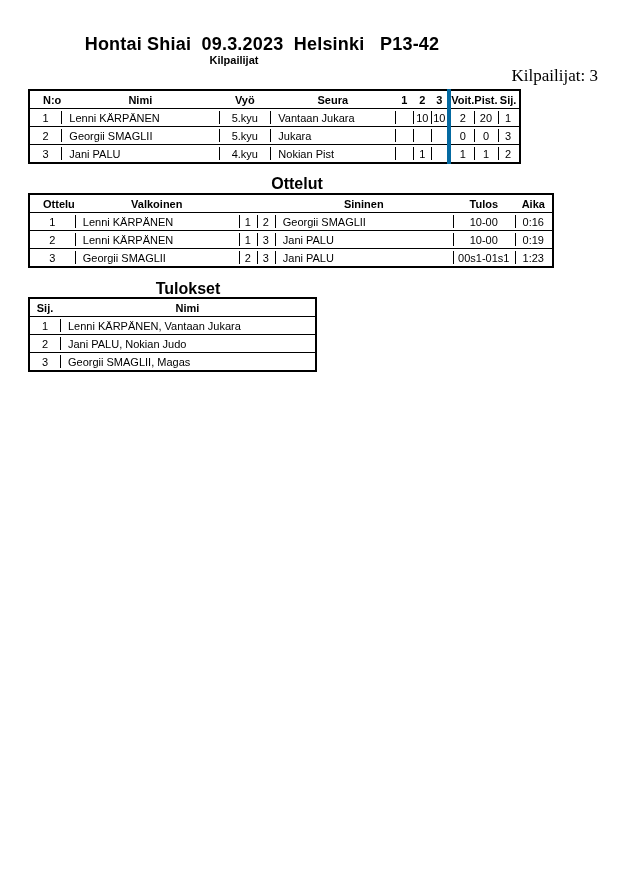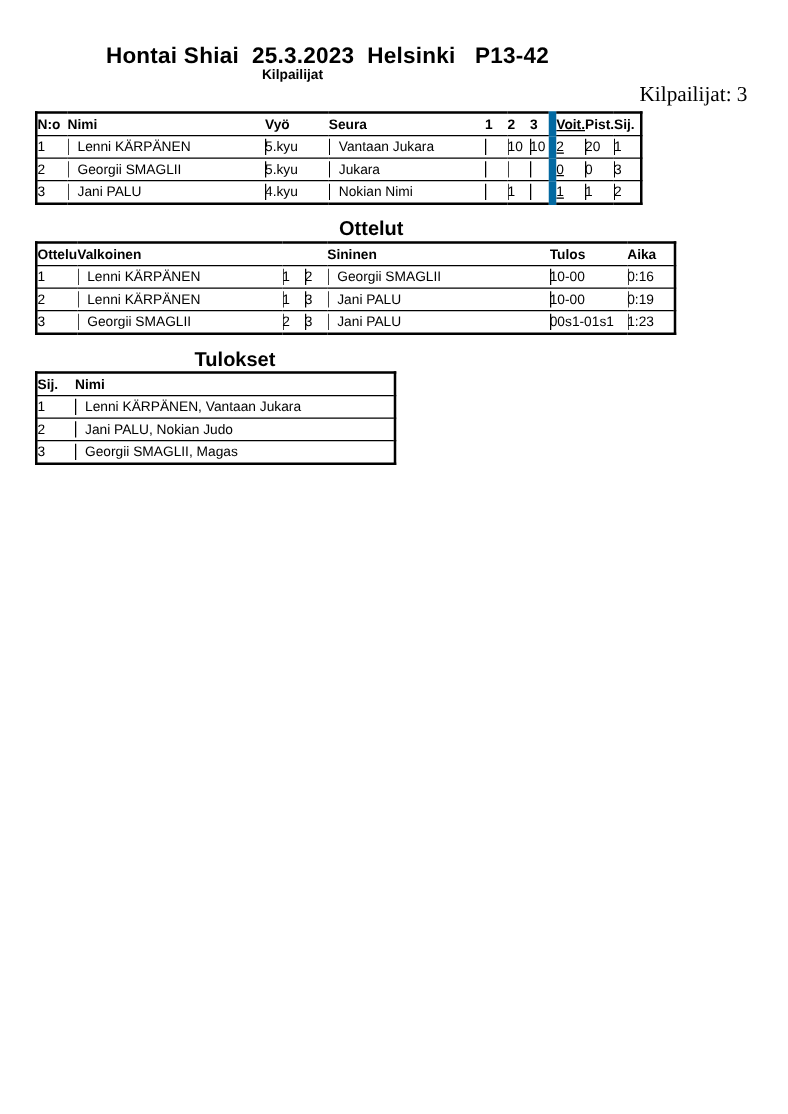--- a/index.html
+++ b/index.html
@@ -41,39 +41,39 @@
 
   th, td {
     padding: 0; font-size: 11px; height: 17px;
     overflow: hidden; white-space: nowrap; vertical-align: middle;
   }
   th { font-weight: bold; }
   thead tr { border-bottom: 1px solid #000; }
   tbody tr:not(:last-child) { border-bottom: 1px solid #000; }
 
   .l { text-align: left; padding-left: 8px; }
-  .c { text-align: left; }
-  th.l { padding-left: 0; }
+  .c { text-align: center; }
+  th.l { padding-left: 13px; }
 
   
   td.vs {
     background-image: linear-gradient(#000, #000);
     background-repeat: no-repeat;
     background-size: 1px 13px;
     background-position: left center;
   }
   
-  .tk { border-left: 6px solid #0369a1; text-decoration: underline; }
+  .tk { border-left: 4px solid #0369a1; }
 </style>
 </head>
 <body>
 
 <div class="page">
 
-  <div class="title">Hontai Shiai  25.3.2023  Helsinki   P13-42</div>
+  <div class="title">Hontai Shiai  09.3.2023  Helsinki   P13-42</div>
 
   <div class="subtitle">Kilpailijat</div>
 
   <div class="count">Kilpailijat: 3</div>
 
   <table id="competitors-table">
       <colgroup>
         <col style="width: 25px;">
         <col style="width: 158px;">
         <col style="width: 51px;">
@@ -121,21 +121,21 @@
           <td class="c vs"></td>
           <td class="c vs"></td>
           <td class="c tk">0</td>
           <td class="c vs">0</td>
           <td class="c vs">3</td>
         </tr>
         <tr>
           <td class="c">3</td>
           <td class="l vs">Jani PALU</td>
           <td class="c vs">4.kyu</td>
-          <td class="l vs">Nokian Nimi</td>
+          <td class="l vs">Nokian Pist</td>
           <td class="c vs"></td>
           <td class="c vs">1</td>
           <td class="c vs"></td>
           <td class="c tk">1</td>
           <td class="c vs">1</td>
           <td class="c vs">2</td>
         </tr>
       </tbody>
     </table>
 

